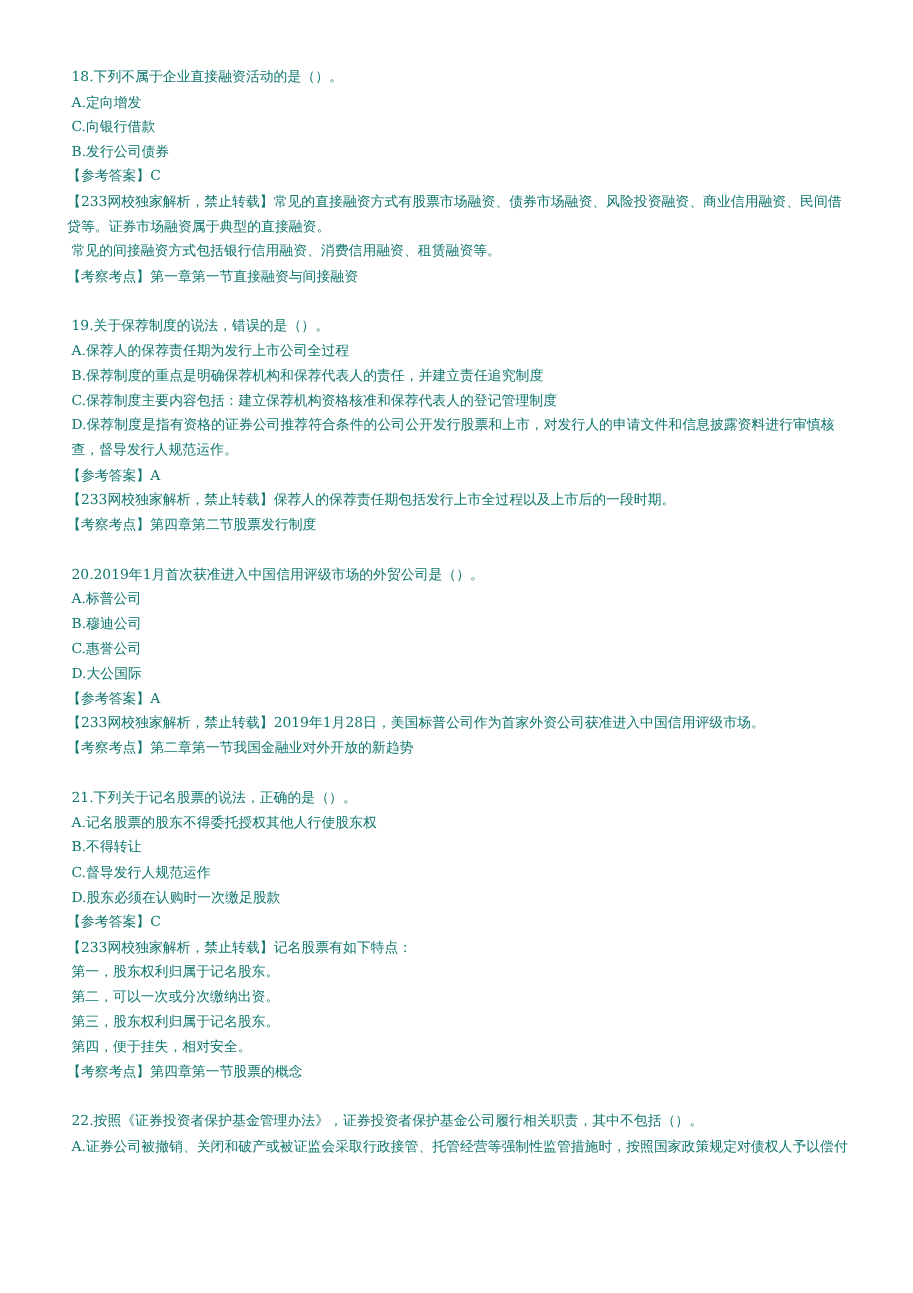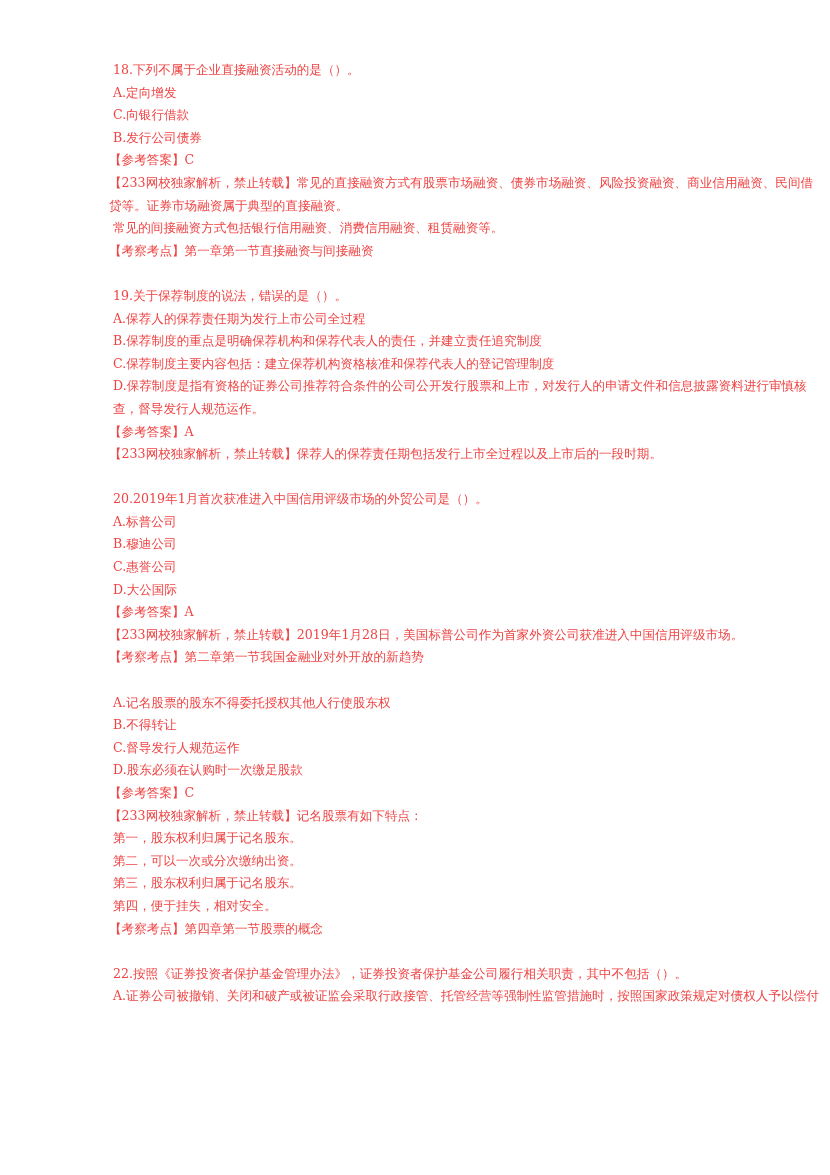--- a/index.html
+++ b/index.html
@@ -1,20 +1,20 @@
 <!DOCTYPE html>
 <html><head>
 <meta charset="utf-8">
 <style>
   html, body { margin: 0; padding: 0; background: #ffffff; }
   body { width: 830px; height: 1175px; overflow: hidden; position: relative; }
   .page {
     position: absolute; left: 65px; top: 59px; width: 710px;
     font-family: "DejaVu Serif", "Liberation Serif", serif;
-    font-size: 12.6px; color: #ef4444; line-height: 22.6px; margin-left: 48px;
+    font-size: 12.6px; color: #0f766e; line-height: 22.6px;
   }
   .q { margin: 0 0 22.6px 0; }
   .line { display: block; white-space: normal; word-break: break-all; }
   .tag { margin-left: -4px; }
 </style>
 </head>
 <body>
 
 <div class="page">
 
@@ -30,34 +30,36 @@
   </div>
 
   <div class="q">
     <span class="line">19.关于保荐制度的说法，错误的是（）。</span>
     <span class="line">A.保荐人的保荐责任期为发行上市公司全过程</span>
     <span class="line">B.保荐制度的重点是明确保荐机构和保荐代表人的责任，并建立责任追究制度</span>
     <span class="line">C.保荐制度主要内容包括：建立保荐机构资格核准和保荐代表人的登记管理制度</span>
     <span class="line">D.保荐制度是指有资格的证券公司推荐符合条件的公司公开发行股票和上市，对发行人的申请文件和信息披露资料进行审慎核查，督导发行人规范运作。</span>
     <span class="line tag">【参考答案】A</span>
     <span class="line tag">【233网校独家解析，禁止转载】保荐人的保荐责任期包括发行上市全过程以及上市后的一段时期。</span>
+    <span class="line tag">【考察考点】第四章第二节股票发行制度</span>
   </div>
 
   <div class="q">
     <span class="line">20.2019年1月首次获准进入中国信用评级市场的外贸公司是（）。</span>
     <span class="line">A.标普公司</span>
     <span class="line">B.穆迪公司</span>
     <span class="line">C.惠誉公司</span>
     <span class="line">D.大公国际</span>
     <span class="line tag">【参考答案】A</span>
     <span class="line tag">【233网校独家解析，禁止转载】2019年1月28日，美国标普公司作为首家外资公司获准进入中国信用评级市场。</span>
     <span class="line tag">【考察考点】第二章第一节我国金融业对外开放的新趋势</span>
   </div>
 
   <div class="q">
+    <span class="line">21.下列关于记名股票的说法，正确的是（）。</span>
     <span class="line">A.记名股票的股东不得委托授权其他人行使股东权</span>
     <span class="line">B.不得转让</span>
     <span class="line">C.督导发行人规范运作</span>
     <span class="line">D.股东必须在认购时一次缴足股款</span>
     <span class="line tag">【参考答案】C</span>
     <span class="line tag">【233网校独家解析，禁止转载】记名股票有如下特点：</span>
     <span class="line">第一，股东权利归属于记名股东。</span>
     <span class="line">第二，可以一次或分次缴纳出资。</span>
     <span class="line">第三，股东权利归属于记名股东。</span>
     <span class="line">第四，便于挂失，相对安全。</span>

